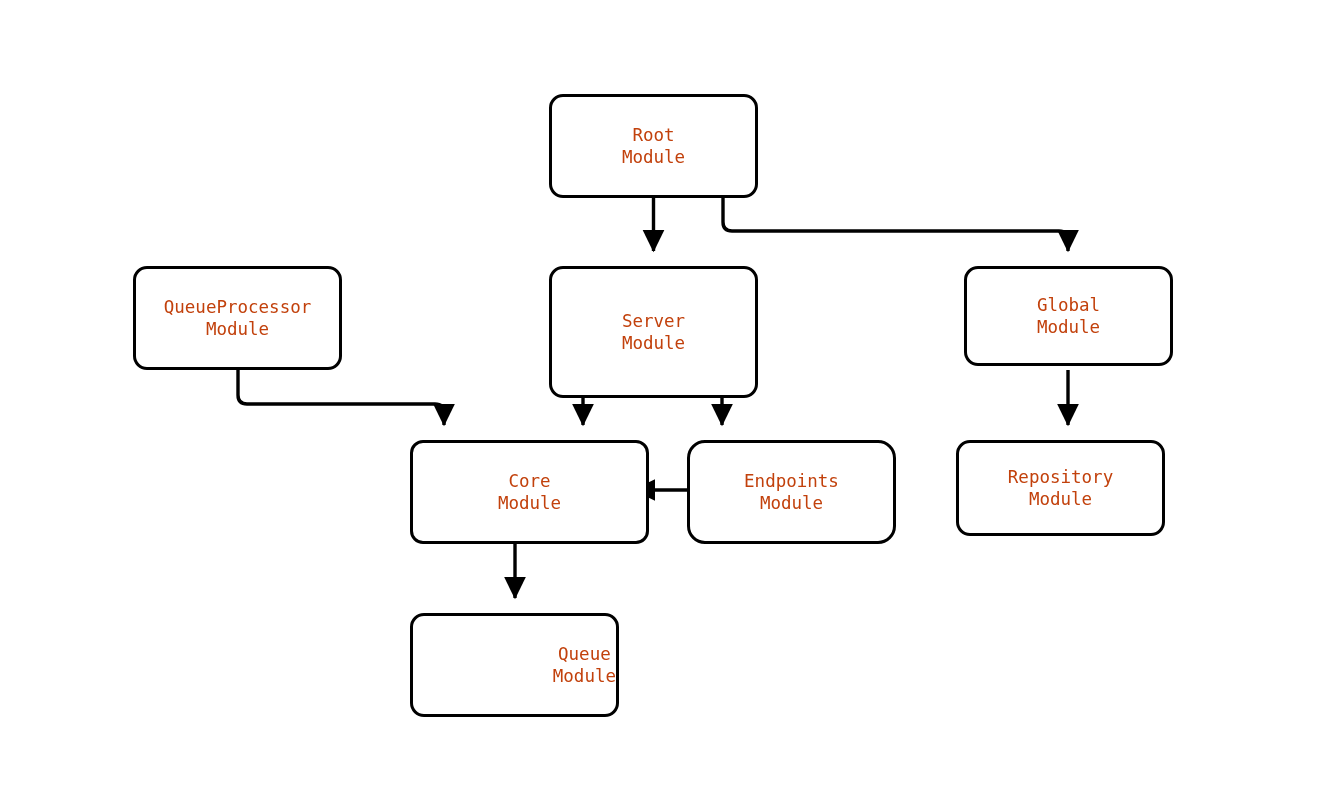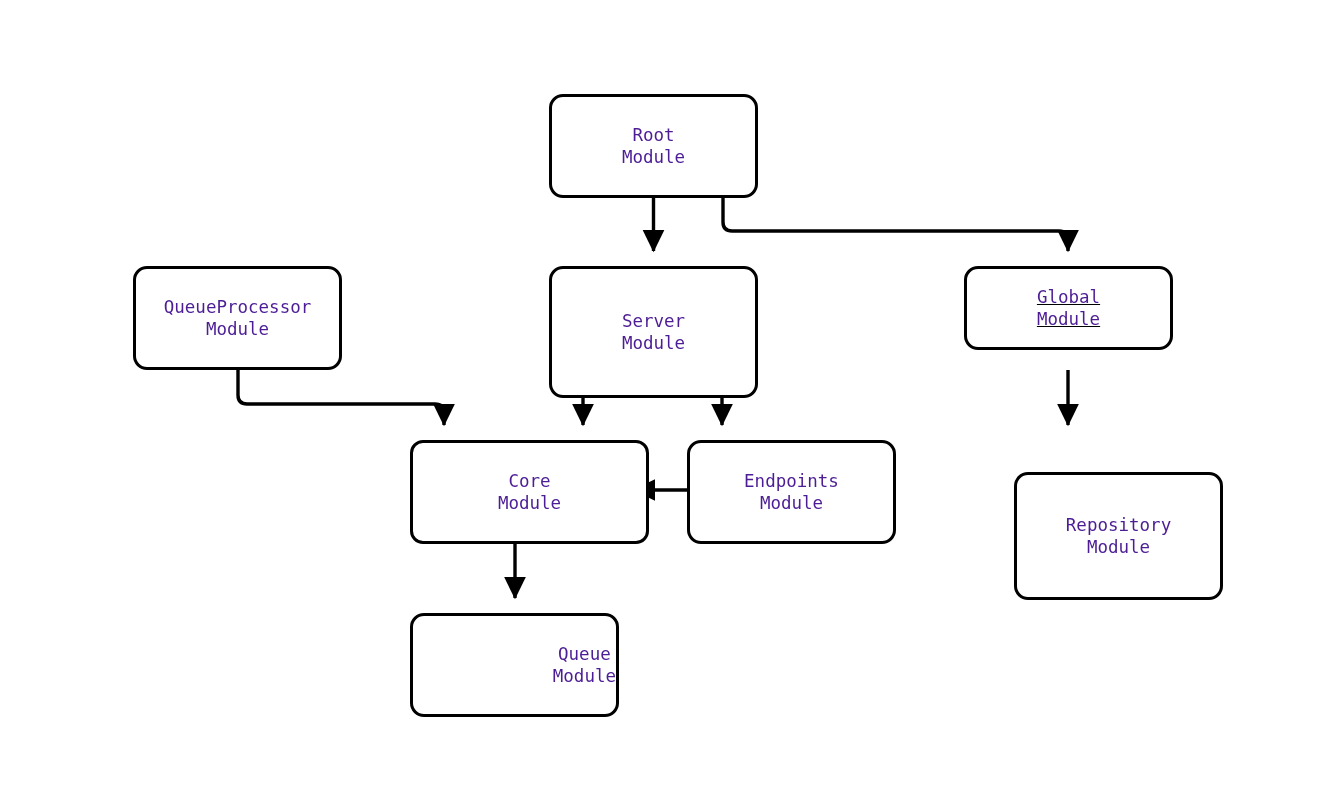--- a/index.html
+++ b/index.html
@@ -37,21 +37,21 @@
     flex-direction: column;
     align-items: center;
     justify-content: center;
     z-index: 3;
   }
   .node-label {
     font-family: "DejaVu Sans Mono", "Liberation Mono", monospace;
     font-size: 17.5px;
     line-height: 22px;
     font-weight: 400;
-    color: #4c1d95;
+    color: #c2410c;
     text-align: center;
     white-space: pre;
     letter-spacing: 0px;
   }
 </style>
 </head>
 <body>
 
 <div id="diagram-root">
 
@@ -81,36 +81,36 @@
   <div class="node" style="left: 133px; top: 266px; width: 209px; height: 104px;">
     <div class="node-label">QueueProcessor
 Module</div>
   </div>
 
   <div class="node" style="left: 549px; top: 266px; width: 209px; height: 132px;">
     <div class="node-label">Server
 Module</div>
   </div>
 
-  <div class="node" style="left: 964px; top: 266px; width: 209px; height: 84px; text-decoration: underline;">
+  <div class="node" style="left: 964px; top: 266px; width: 209px; height: 100px;">
     <div class="node-label">Global
 Module</div>
   </div>
 
   <div class="node" style="left: 410px; top: 440px; width: 239px; height: 104px; border-radius: 13px;">
     <div class="node-label">Core
 Module</div>
   </div>
 
-  <div class="node" style="left: 687px; top: 440px; width: 209px; height: 104px;">
+  <div class="node" style="left: 687px; top: 440px; width: 209px; height: 104px; border-radius: 18px;">
     <div class="node-label">Endpoints
 Module</div>
   </div>
 
-  <div class="node" style="left: 1014px; top: 440px; width: 209px; height: 128px; margin-top: 32px;">
+  <div class="node" style="left: 956px; top: 440px; width: 209px; height: 96px;">
     <div class="node-label">Repository
 Module</div>
   </div>
 
   <div class="node" style="left: 410px; top: 613px; width: 209px; height: 104px; align-items: flex-end;">
     <div class="node-label">Queue
 Module</div>
   </div>
 
 </div>

